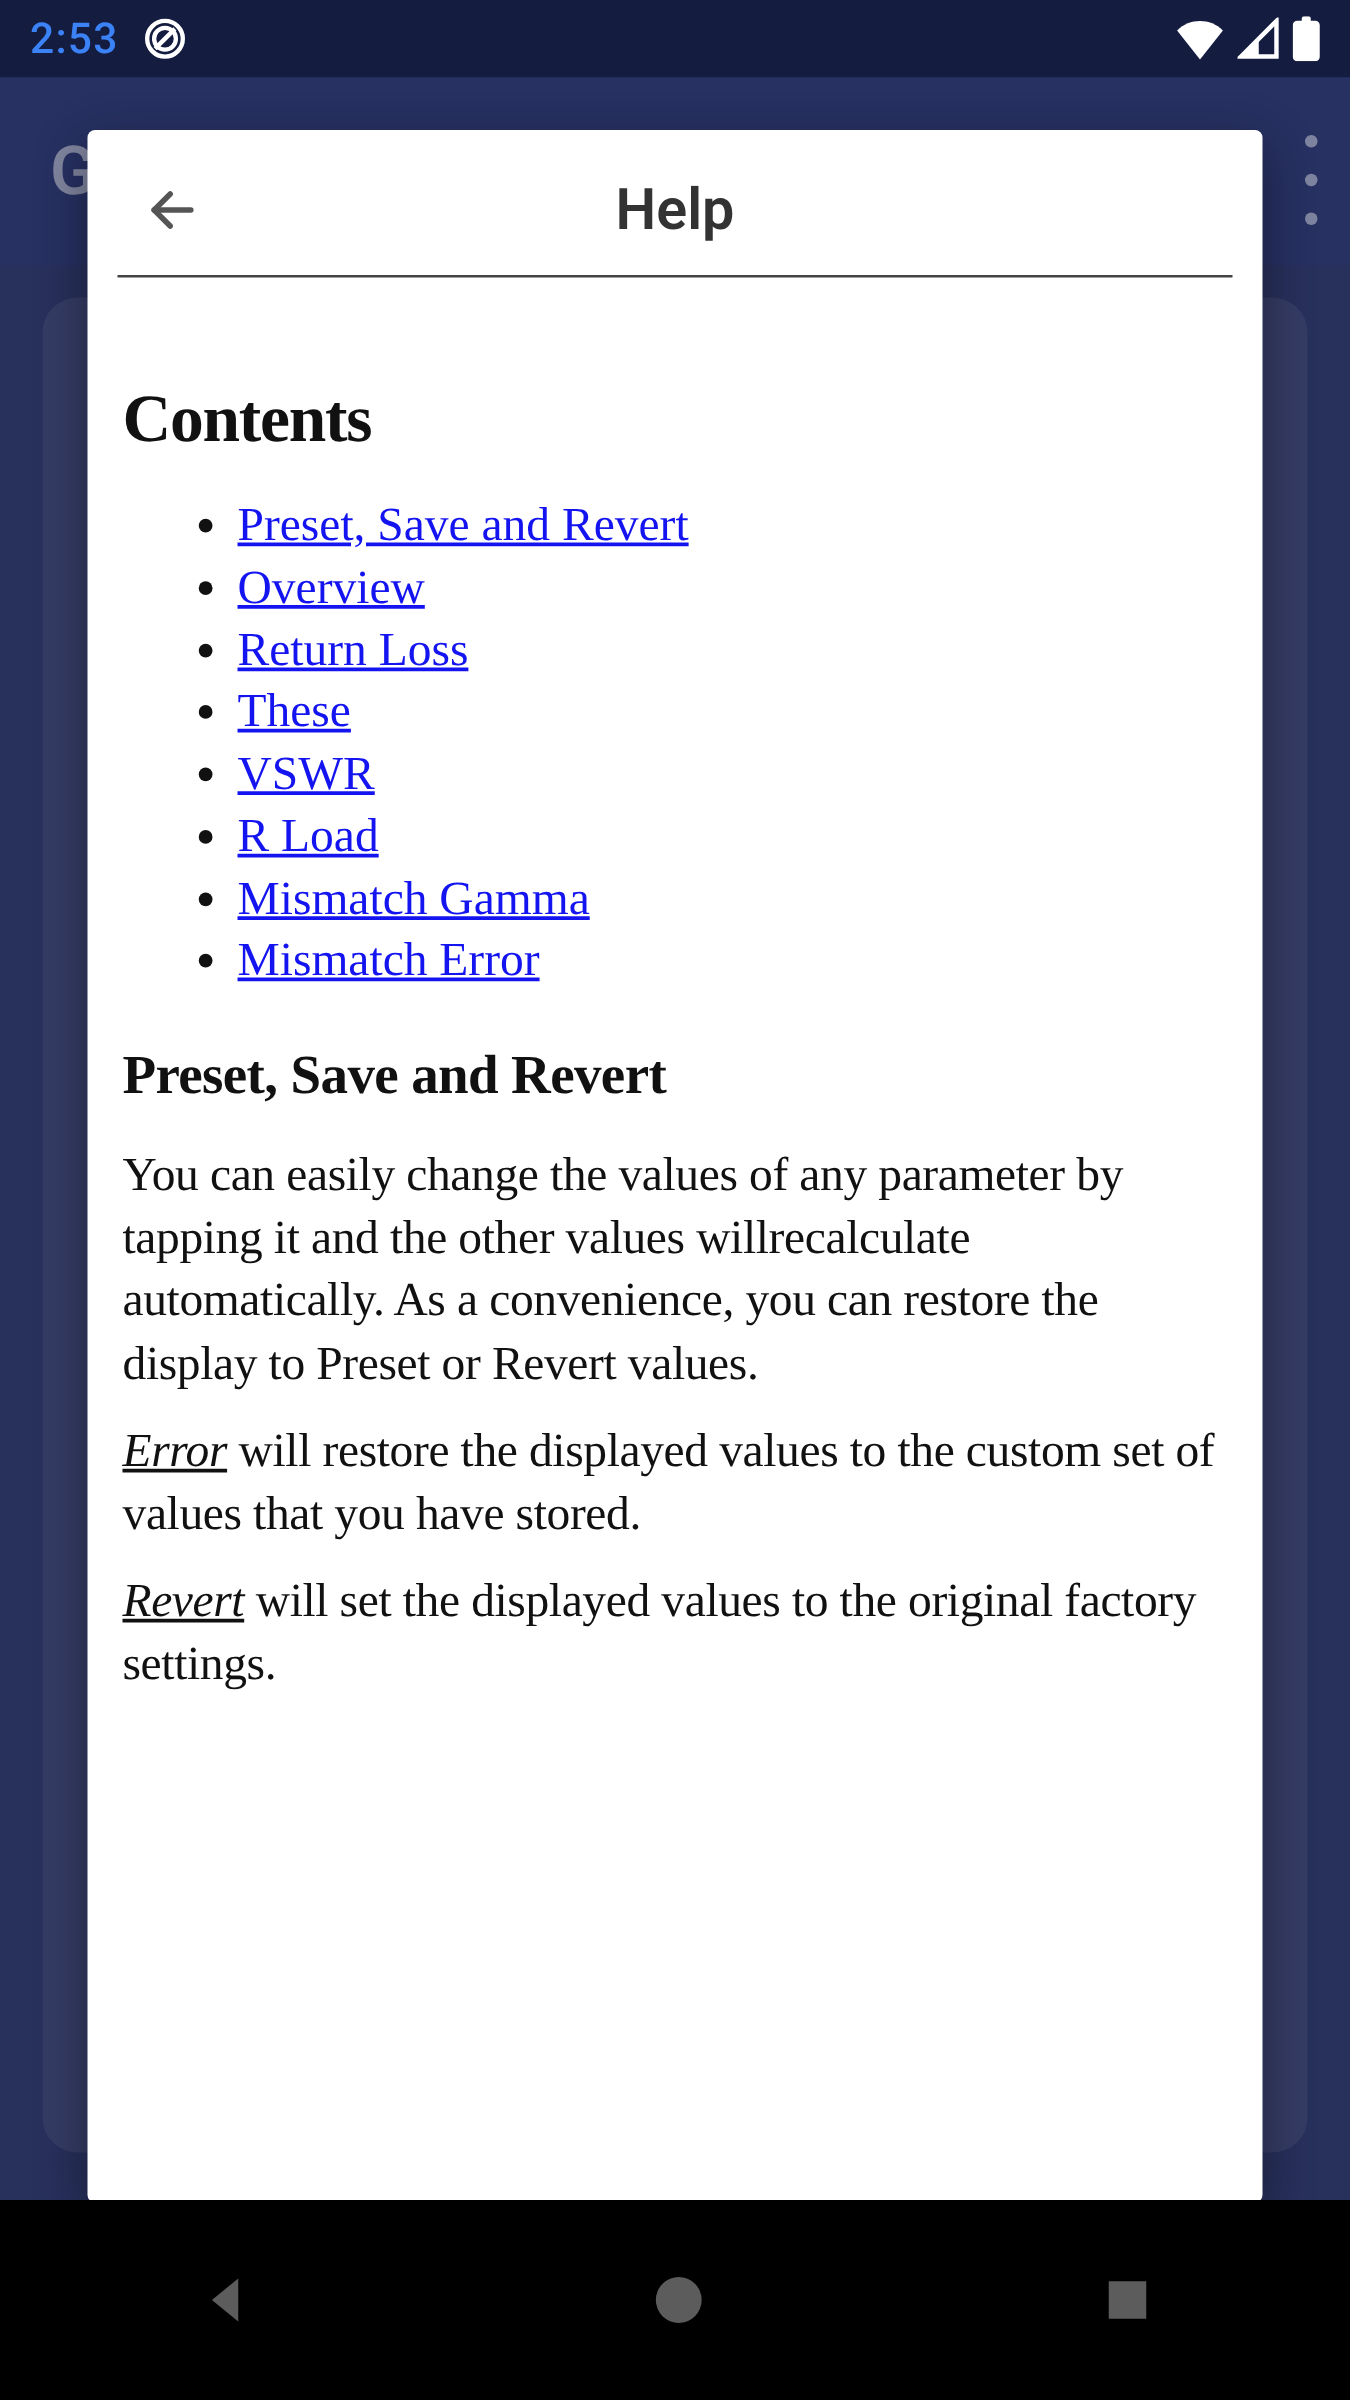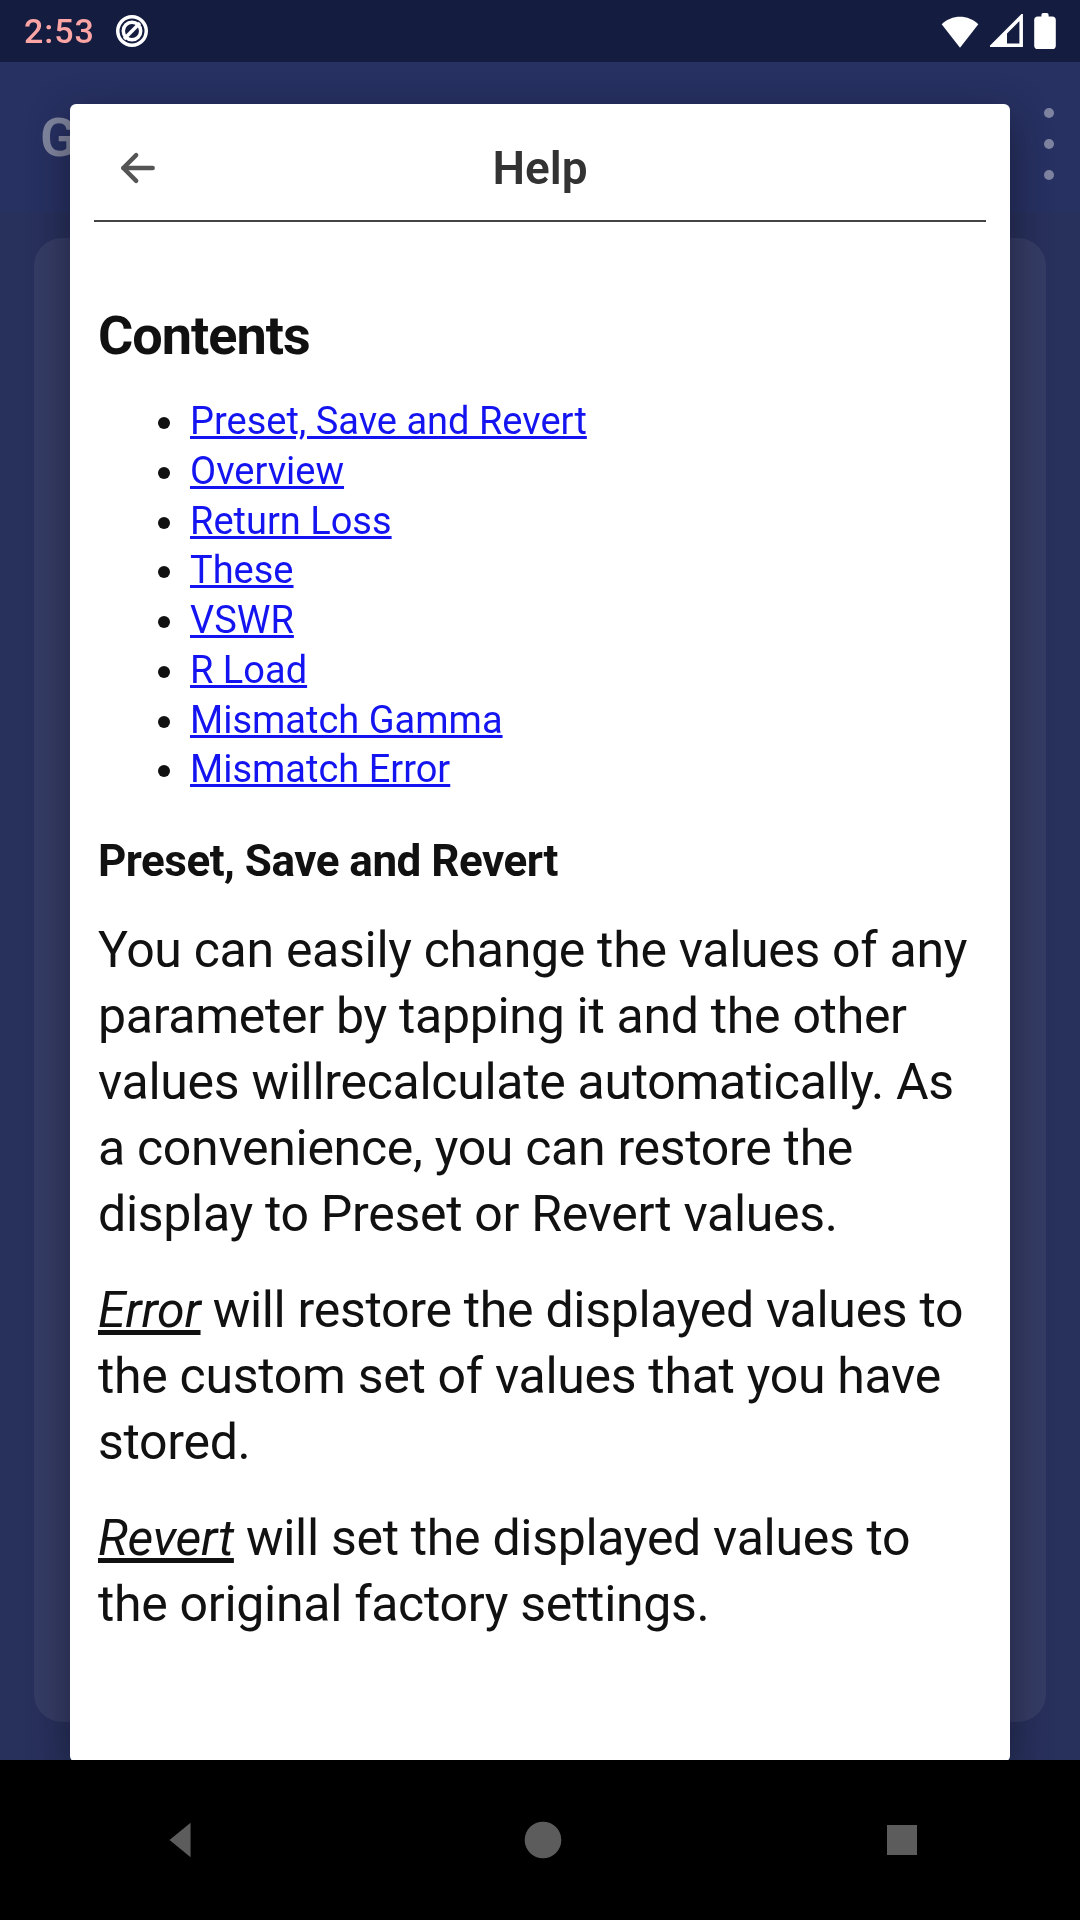--- a/index.html
+++ b/index.html
@@ -17,21 +17,21 @@
     width: 1080px;
     height: 1920px;
     background: #1a2451;
   }
   .status-bar {
     position: absolute;
     top: 0; left: 0;
     width: 1080px;
     height: 62px;
     background: #141c40;
-    color: #fca5a5;
+    color: #3b82f6;
     display: flex;
     align-items: center;
     justify-content: space-between;
     font-size: 34px;
     font-weight: 500;
     padding: 0 24px;
     box-sizing: border-box;
     letter-spacing: 1px;
   }
   .status-left {
@@ -147,20 +147,21 @@
     font-size: 46px;
     font-weight: 600;
     color: #333;
     pointer-events: none;
   }
   .dialog-content {
     flex: 1;
     overflow: hidden;
     padding: 20px 28px 0 28px;
     color: #111;
+    font-family: Liberation Serif, serif;
   }
 
   .contents-heading {
     font-size: 54px;
     font-weight: 700;
     margin: 50px 0 30px 0;
     letter-spacing: -1px;
   }
   .toc {
     margin: 0 0 30px 0;
@@ -174,24 +175,24 @@
     text-decoration: underline;
   }
 
   .section-heading {
     font-size: 44px;
     font-weight: 700;
     margin: 40px 0 30px 0;
     letter-spacing: -0.5px;
   }
   .para {
-    font-size: 50px;
+    font-size: 38px;
     line-height: 1.32;
     letter-spacing: -0.3px;
-    margin: 30px 0;
+    margin: 20px 0;
   }
   .term {
     font-style: italic;
     text-decoration: underline;
   }
 
   .nav-bar {
     position: absolute;
     bottom: 0;
     left: 0;

